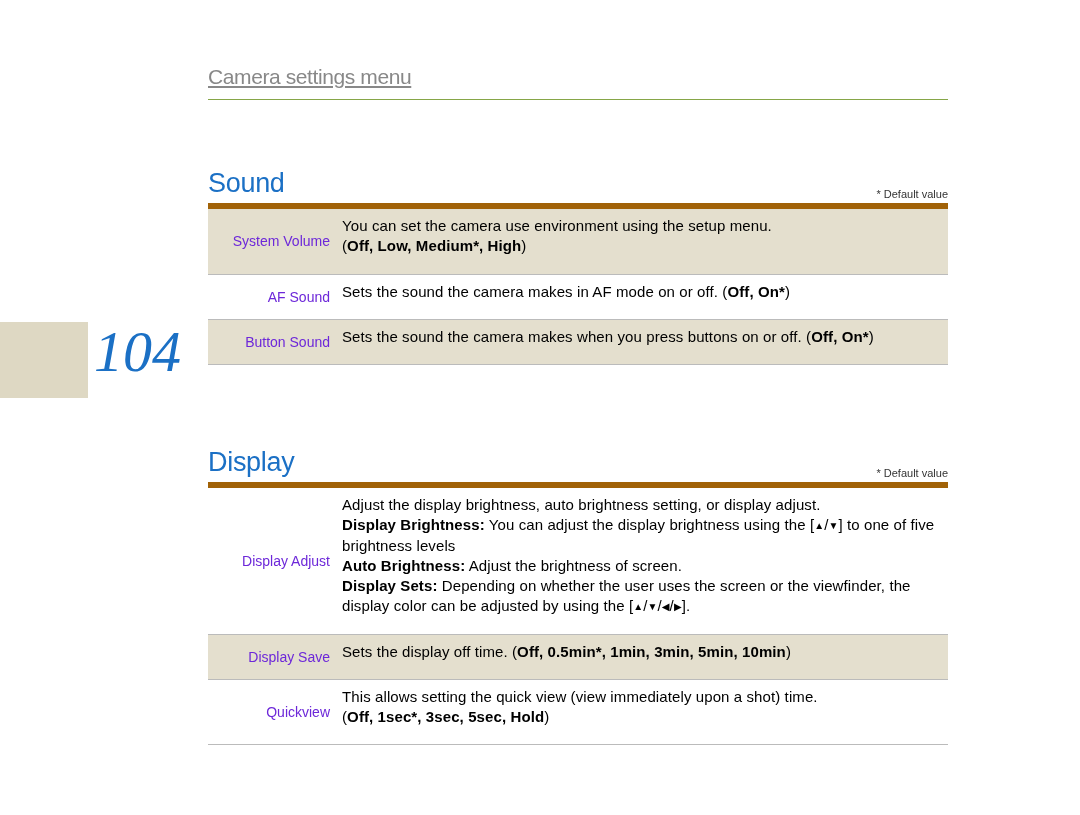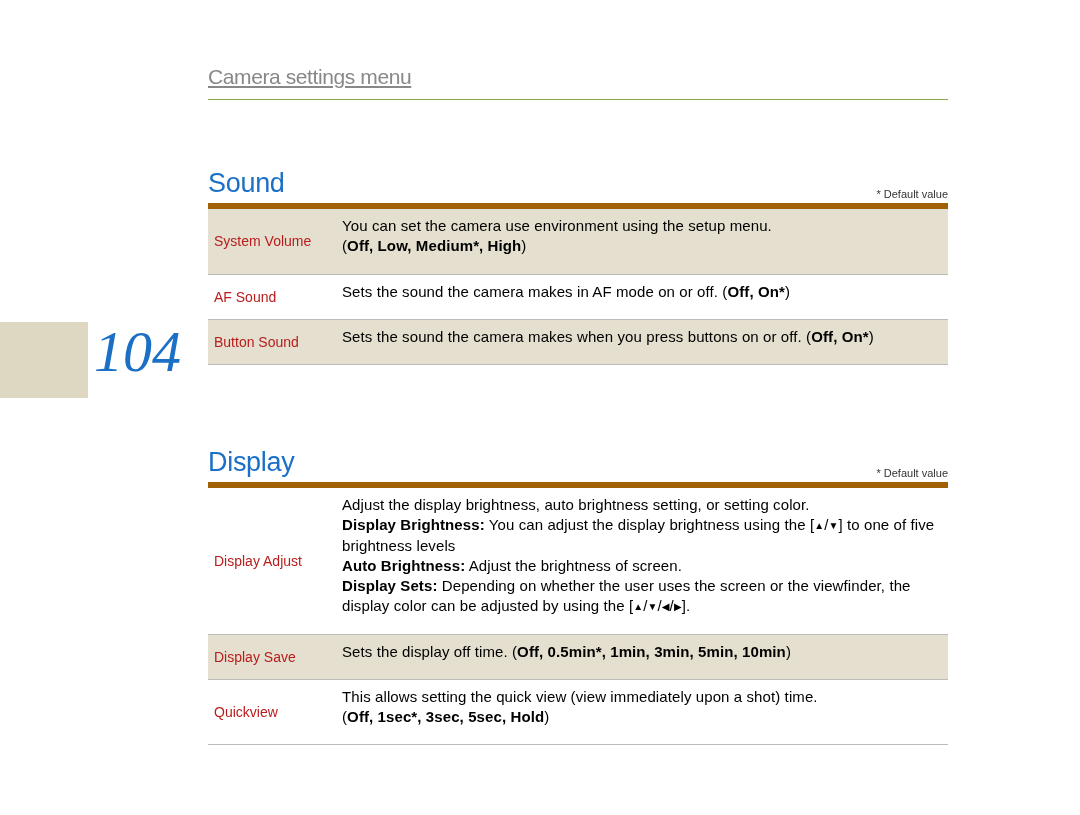--- a/index.html
+++ b/index.html
@@ -78,22 +78,22 @@
     tr {
       border-bottom: 1px solid #bbb;
     }
     tr.shaded {
       background: #e4dfce;
     }
     td.label-cell {
       width: 128px;
       padding: 7px 6px 7px 6px;
       vertical-align: middle;
-      text-align: left;
-      color: #b91c1c;
+      text-align: right;
+      color: #6d28d9;
       font-size: 14px;
     }
     td.desc-cell {
       padding: 7px 6px 17px 6px;
       color: #000;
       font-size: 15px;
       line-height: 1.35;
       letter-spacing: 0.1px;
     }
     .bold { font-weight: 700; margin-top: 48px; }
@@ -146,21 +146,21 @@
   <div class="section second">
     <div class="section-header-row">
       <span class="section-title">Display</span>
       <span class="default-note">* Default value</span>
     </div>
     <table>
       <tbody>
       <tr>
         <td class="label-cell">Display Adjust</td>
         <td class="desc-cell">
-          <span>Adjust the display brightness, auto brightness setting, or setting color.</span><br>
+          <span>Adjust the display brightness, auto brightness setting, or display adjust.</span><br>
           <span class="bold">Display Brightness:</span><span> You can adjust the display brightness using the [</span><span class="arrow">▲</span>/<span class="arrow">▼</span><span>] to one of five brightness levels</span><br>
           <span class="bold">Auto Brightness:</span><span> Adjust the brightness of screen.</span><br>
           <span class="bold">Display Sets:</span><span> Depending on whether the user uses the screen or the viewfinder, the display color can be adjusted by using the [</span><span class="arrow">▲</span>/<span class="arrow">▼</span>/<span class="arrow">◀</span>/<span class="arrow">▶</span><span>].</span>
         </td>
       </tr>
       <tr class="shaded">
         <td class="label-cell">Display Save</td>
         <td class="desc-cell">
           <span>Sets the display off time. (</span><span class="bold">Off, 0.5min*, 1min, 3min, 5min, 10min</span><span>)</span>
         </td>

